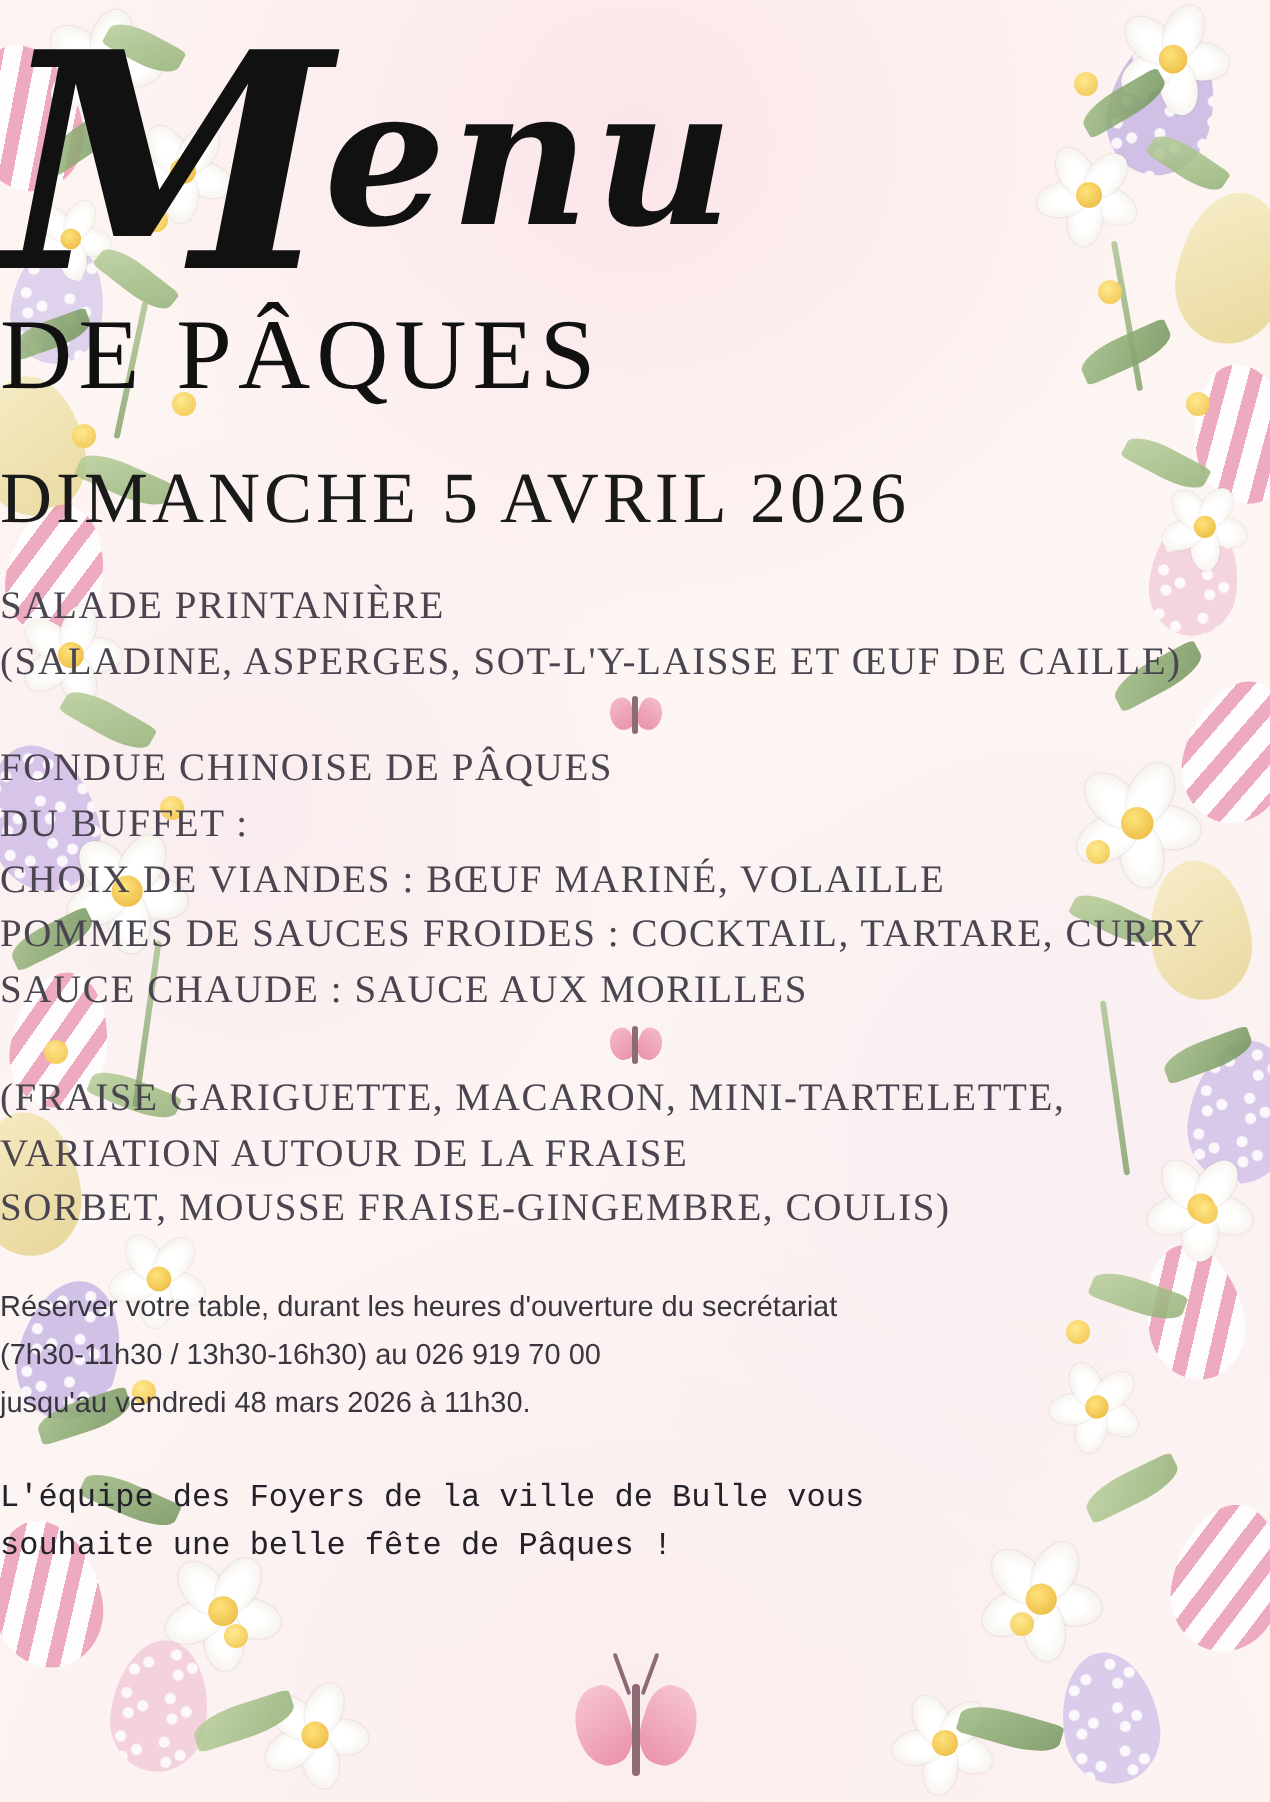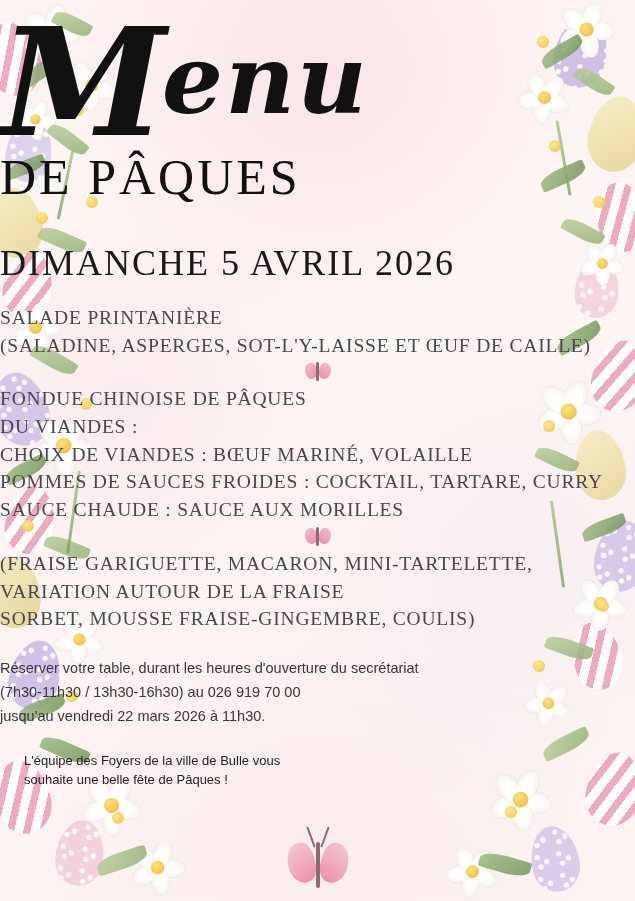--- a/index.html
+++ b/index.html
@@ -165,21 +165,21 @@
     font-family: "Liberation Serif", serif;
     font-size: 50px;
     letter-spacing: 3px;
     margin-top: 6px;
     color: #111;
   }
   .title-date {
     font-family: "Liberation Serif", serif;
     font-size: 36px;
     letter-spacing: 2px;
-    margin-top: 36px;
+    margin-top: 22px;
     color: #1a1a1a;
   }
 
   .course {
     margin-top: 20px;
   }
   .course-line {
     font-family: "Liberation Serif", serif;
     font-size: 19.5px;
     letter-spacing: 0.8px;
@@ -212,25 +212,24 @@
     font-family: "Liberation Sans", sans-serif;
     font-size: 14.5px;
     line-height: 1.65;
     color: #3a3640;
   }
 
   .closing-block {
     margin-top: 22px;
   }
   .closing-line {
-    font-family: Liberation Sans, sans-serif;
-    font-size: 13px;
+    font-family: Liberation Mono, monospace;
+    font-size: 16px;
     line-height: 1.5;
     color: #24212a;
-    padding-left: 24px;
   }
 </style>
 </head>
 <body>
 
 <div class="poster">
 
   <div class="deco-layer">
 
     <div class="egg stripes" style="left:-14px; top:22px; width:54px; height:74px; transform:rotate(-14deg);"></div>
@@ -459,21 +458,21 @@
     <div class="divider">
       <div class="butterfly" style="position:relative;">
         <div class="wing l"></div>
         <div class="wing r"></div>
         <div class="body"></div>
       </div>
     </div>
 
     <div class="course" style="margin-top:0;">
       <div class="course-line">FONDUE CHINOISE DE PÂQUES</div>
-      <div class="course-line">DU VIANDES :</div>
+      <div class="course-line">DU BUFFET :</div>
       <div class="course-line">CHOIX DE VIANDES : BŒUF MARINÉ, VOLAILLE</div>
       <div class="course-line">POMMES DE SAUCES FROIDES : COCKTAIL, TARTARE, CURRY</div>
       <div class="course-line">SAUCE CHAUDE : SAUCE AUX MORILLES</div>
     </div>
 
     <div class="divider">
       <div class="butterfly" style="position:relative;">
         <div class="wing l"></div>
         <div class="wing r"></div>
         <div class="body"></div>
@@ -483,21 +482,21 @@
     <div class="course" style="margin-top:0;">
       <div class="course-line">(FRAISE GARIGUETTE, MACARON, MINI-TARTELETTE,</div>
       <div class="course-line">VARIATION AUTOUR DE LA FRAISE</div>
       <div class="course-line">SORBET, MOUSSE FRAISE-GINGEMBRE, COULIS)</div>
     </div>
 
 
     <div class="reserve-block">
       <div class="reserve-line">Réserver votre table,  durant les heures d'ouverture du secrétariat</div>
       <div class="reserve-line">(7h30-11h30 / 13h30-16h30)  au 026 919 70 00</div>
-      <div class="reserve-line">jusqu'au vendredi 22 mars 2026 à 11h30.</div>
+      <div class="reserve-line">jusqu'au vendredi 48 mars 2026 à 11h30.</div>
     </div>
 
     <div class="closing-block">
       <div class="closing-line">L'équipe des Foyers de la ville de Bulle vous</div>
       <div class="closing-line">souhaite une belle fête de Pâques !</div>
     </div>
 
   </div>
 </div>
 

